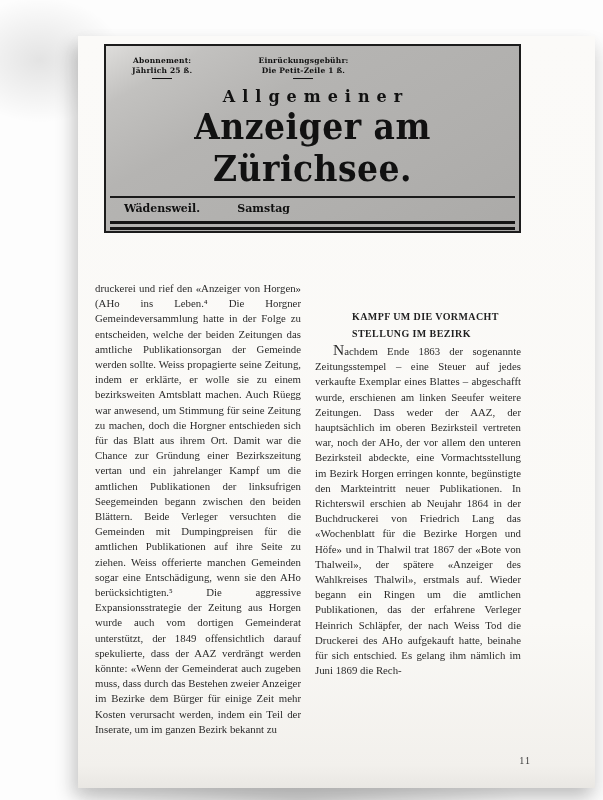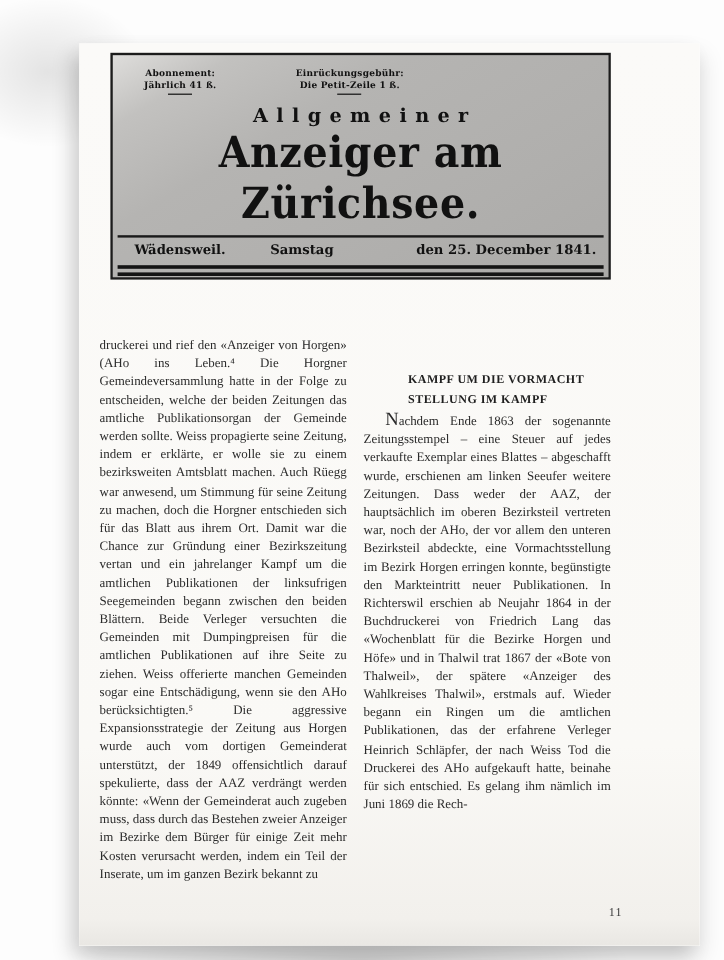--- a/index.html
+++ b/index.html
@@ -10,21 +10,21 @@
   }
   
   .scan-bg{
     position:absolute;inset:0;
     background:
       radial-gradient(120px 90px at 40px 60px, rgba(0,0,0,.10), rgba(0,0,0,0) 70%),
       radial-gradient(300px 60px at 300px 800px, rgba(0,0,0,.14), rgba(0,0,0,0) 75%),
       #fdfdfd;
   }
   .page{
-    position:absolute;left:66px;top:36px;width:517px;height:752px;
+    position:absolute;left:78px;top:36px;width:517px;height:752px;
     background:linear-gradient(180deg,#fbfaf8 0%,#faf9f6 78%,#f2f0ec 97%,#e9e7e3 100%);
     box-shadow:-7px 9px 16px rgba(0,0,0,.16), 4px 10px 18px rgba(0,0,0,.10);
   }
   
   .masthead{
     margin:8px 74px 0 26px;height:189px;
     border:2px solid #1c1c1c;
     background:linear-gradient(150deg,#dedddb 0%,#c2c1bf 14%,#b5b4b2 34%,#b0afad 70%,#abaaa8 100%);
     color:#111;position:relative;box-sizing:border-box;
     font-family:"DejaVu Serif", serif;
@@ -71,51 +71,50 @@
 <body>
 
 <div class="scan-bg"></div>
 
 <div class="page">
 
   <div class="masthead">
     <div class="mh-row1">
       <div class="mh-caption left">
         <div>Abonnement:</div>
-        <div>Jährlich 41 ß.</div>
+        <div>Jährlich 25 ß.</div>
         <div class="cap-rule"></div>
       </div>
       <div class="mh-caption right">
         <div>Einrückungsgebühr:</div>
         <div>Die Petit-Zeile 1 ß.</div>
         <div class="cap-rule"></div>
       </div>
     </div>
 
     <div class="mh-allgemeiner">Allgemeiner</div>
     <div class="mh-title">Anzeiger am Zürichsee.</div>
 
     <div class="mh-thinrule"></div>
 
     <div class="mh-dateline">
       <span class="mh-place">Wädensweil.</span>
       <span class="mh-day">Samstag</span>
-      <span class="mh-date">den 25. December 1841.</span>
     </div>
 
     <div class="mh-doublerule"></div>
   </div>
 
   <div class="content">
     <div class="col">
       <p>druckerei und rief den «Anzeiger von Horgen» (AHo ins Leben.⁴ Die Horgner Gemeindeversammlung hatte in der Folge zu entscheiden, welche der beiden Zeitungen das amtliche Publikationsorgan der Gemeinde werden sollte. Weiss propagierte seine Zeitung, indem er erklärte, er wolle sie zu einem bezirksweiten Amtsblatt machen. Auch Rüegg war anwesend, um Stimmung für seine Zeitung zu machen, doch die Horgner entschieden sich für das Blatt aus ihrem Ort. Damit war die Chance zur Gründung einer Bezirkszeitung vertan und ein jahrelanger Kampf um die amtlichen Publikationen der linksufrigen Seegemeinden begann zwischen den beiden Blättern. Beide Verleger versuchten die Gemeinden mit Dumpingpreisen für die amtlichen Publikationen auf ihre Seite zu ziehen. Weiss offerierte manchen Gemeinden sogar eine Entschädigung, wenn sie den AHo berücksichtigten.⁵ Die aggressive Expansionsstrategie der Zeitung aus Horgen wurde auch vom dortigen Gemeinderat unterstützt, der 1849 offensichtlich darauf spekulierte, dass der AAZ verdrängt werden könnte: «Wenn der Gemeinderat auch zugeben muss, dass durch das Bestehen zweier Anzeiger im Bezirke dem Bürger für einige Zeit mehr Kosten verursacht werden, indem ein Teil der Inserate, um im ganzen Bezirk bekannt zu</p>
     </div>
     <div class="col">
       <div class="section-heading">
         <div>KAMPF UM DIE VORMACHT</div>
-        <div>STELLUNG IM KAMPF</div>
+        <div>STELLUNG IM BEZIRK</div>
       </div>
       <p class="rc-para2"><span class="initial-cap">N</span><span>achdem Ende 1863 der sogenannte Zeitungsstempel – eine Steuer auf jedes verkaufte Exemplar eines Blattes – abgeschafft wurde, erschienen am linken Seeufer weitere Zeitungen. Dass weder der AAZ, der hauptsächlich im oberen Bezirksteil vertreten war, noch der AHo, der vor allem den unteren Bezirksteil abdeckte, eine Vormachtsstellung im Bezirk Horgen erringen konnte, begünstigte den Markteintritt neuer Publikationen. In Richterswil erschien ab Neujahr 1864 in der Buchdruckerei von Friedrich Lang das «Wochenblatt für die Bezirke Horgen und Höfe» und in Thalwil trat 1867 der «Bote von Thalweil», der spätere «Anzeiger des Wahlkreises Thalwil», erstmals auf. Wieder begann ein Ringen um die amtlichen Publikationen, das der erfahrene Verleger Heinrich Schläpfer, der nach Weiss Tod die Druckerei des AHo aufgekauft hatte, beinahe für sich entschied. Es gelang ihm nämlich im Juni 1869 die Rech-</span></p>
     </div>
   </div>
 
   <div class="page-number">11</div>
 </div>
 
 </body></html>

